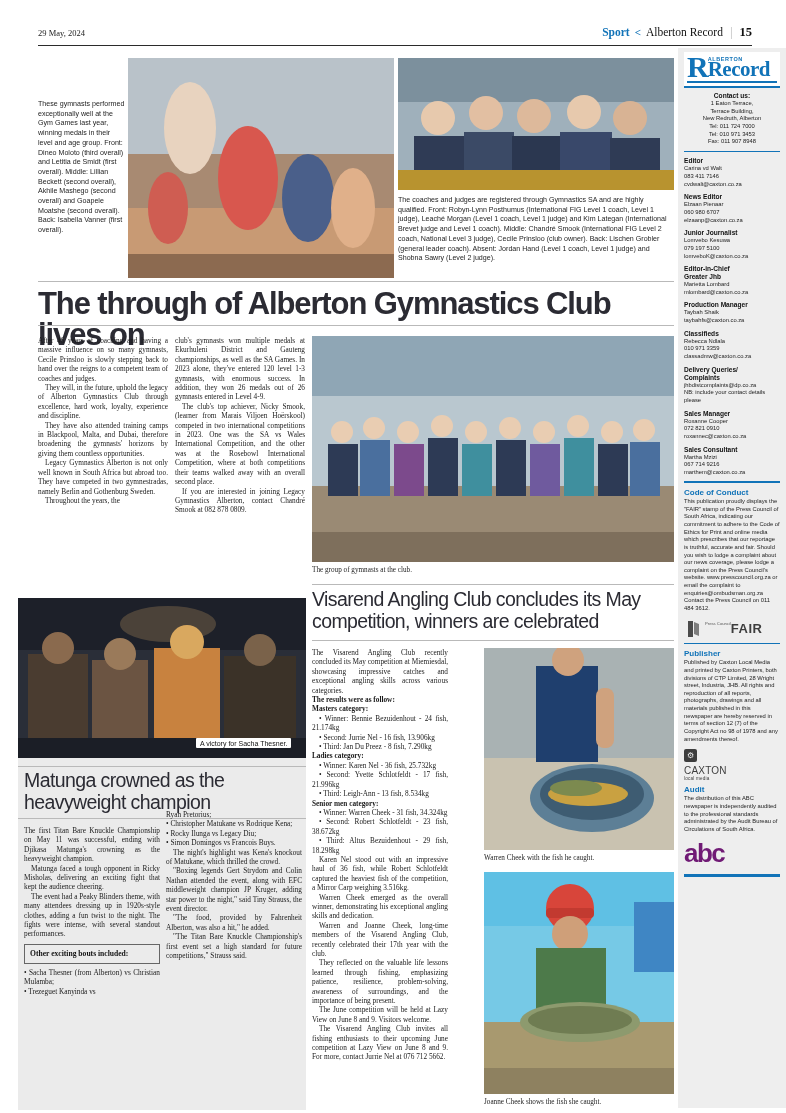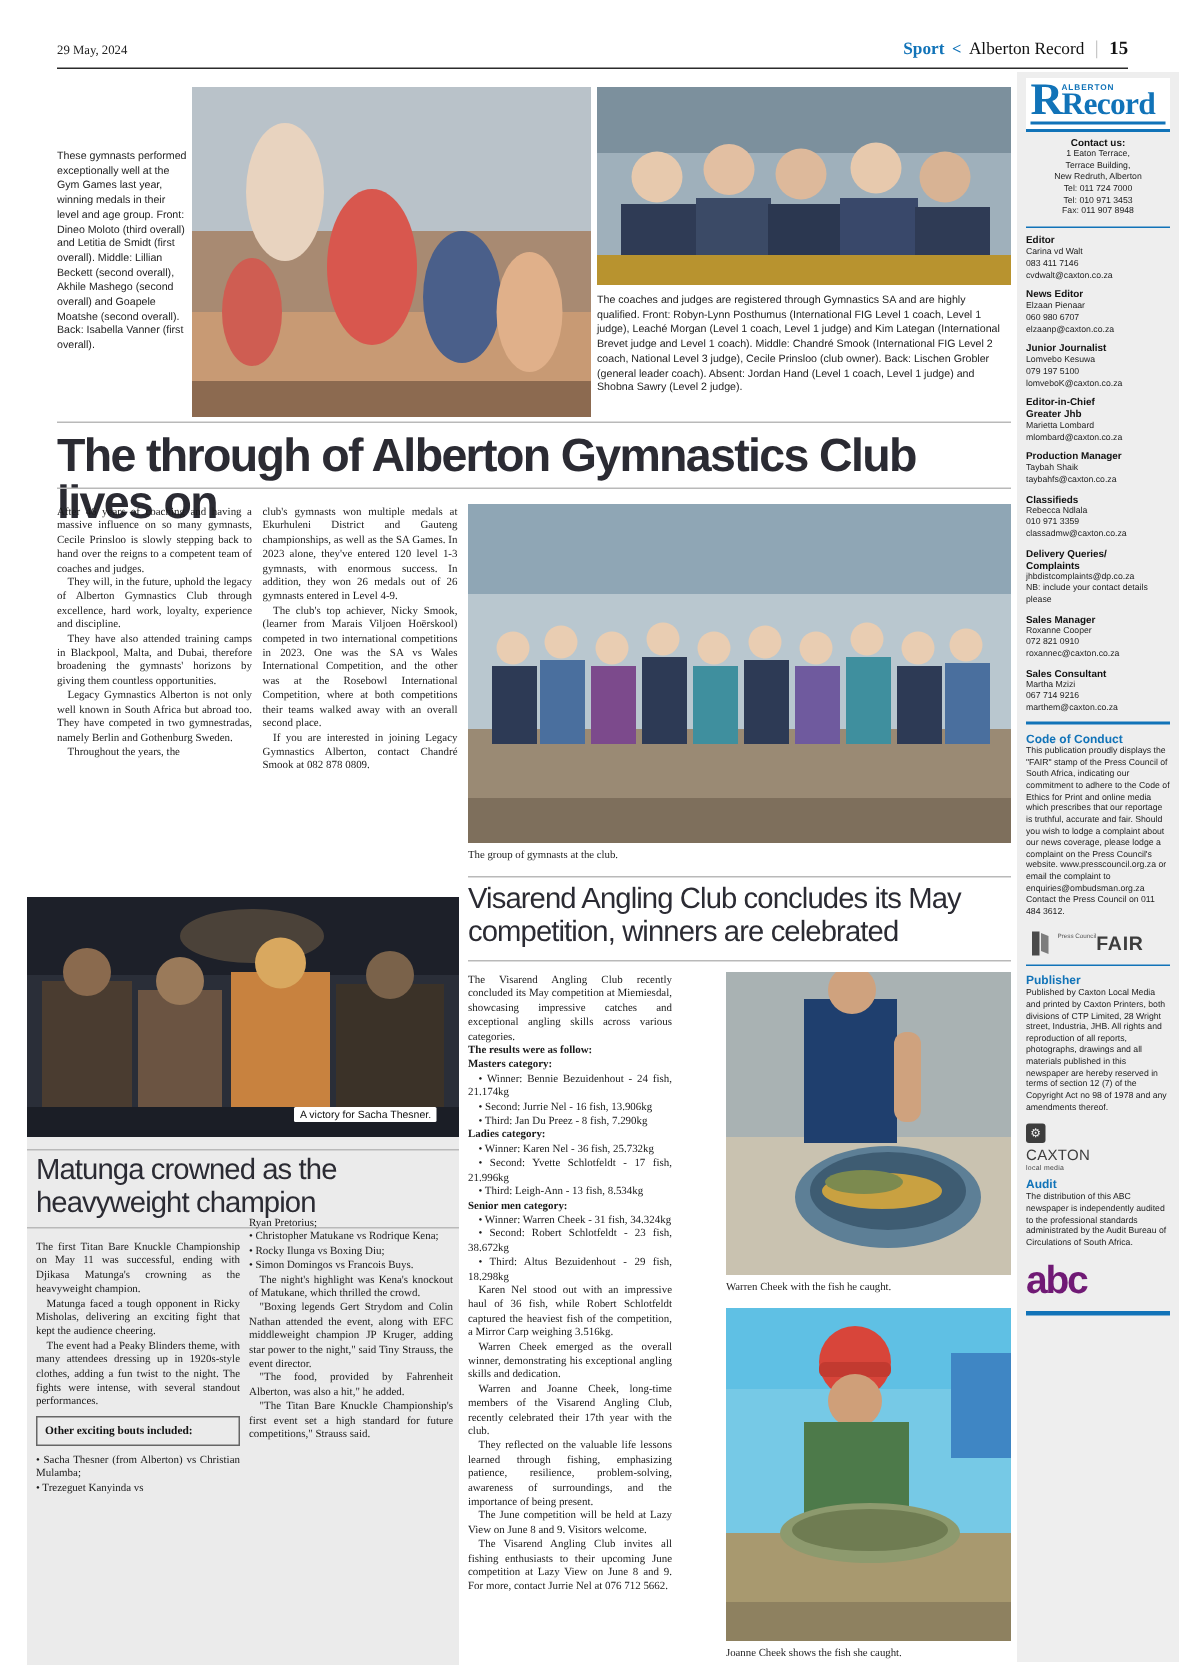--- a/index.html
+++ b/index.html
@@ -417,21 +417,21 @@
     <div class="bouts-box">
       <span>Other exciting bouts included:</span>
     </div>
     <p class="noind">• Sacha Thesner (from Alberton) vs Christian Mulamba;</p>
     <p class="noind">• Trezeguet Kanyinda vs</p>
   </div>
 
   <div class="col" style="left:166px; top:796px; width:136px;margin-top:14px;">
     <p class="noind">Ryan Pretorius;</p>
     <p class="noind">• Christopher Matukane vs Rodrique Kena;</p>
-    <p class="noind">• Rocky Ilunga vs Boxing Diu;</p>
+    <p class="noind">• Rocky Ilunga vs Legacy Diu;</p>
     <p class="noind">• Simon Domingos vs Francois Buys.</p>
     <p>The night's highlight was Kena's knockout of Matukane, which thrilled the crowd.</p>
     <p>"Boxing legends Gert Strydom and Colin Nathan attended the event, along with EFC middleweight champion JP Kruger, adding star power to the night," said Tiny Strauss, the event director.</p>
     <p>"The food, provided by Fahrenheit Alberton, was also a hit," he added.</p>
     <p>"The Titan Bare Knuckle Championship's first event set a high standard for future competitions," Strauss said.</p>
   </div>
 
   <div class="sec-rule" style="left:312px; top:584px; width:362px;"></div>
   <div class="sec-headline" style="left:312px; top:589px; width:350px;">Visarend Angling Club concludes its May competition, winners are celebrated</div>
   <div class="sec-rule" style="left:312px; top:640px; width:362px;"></div>

